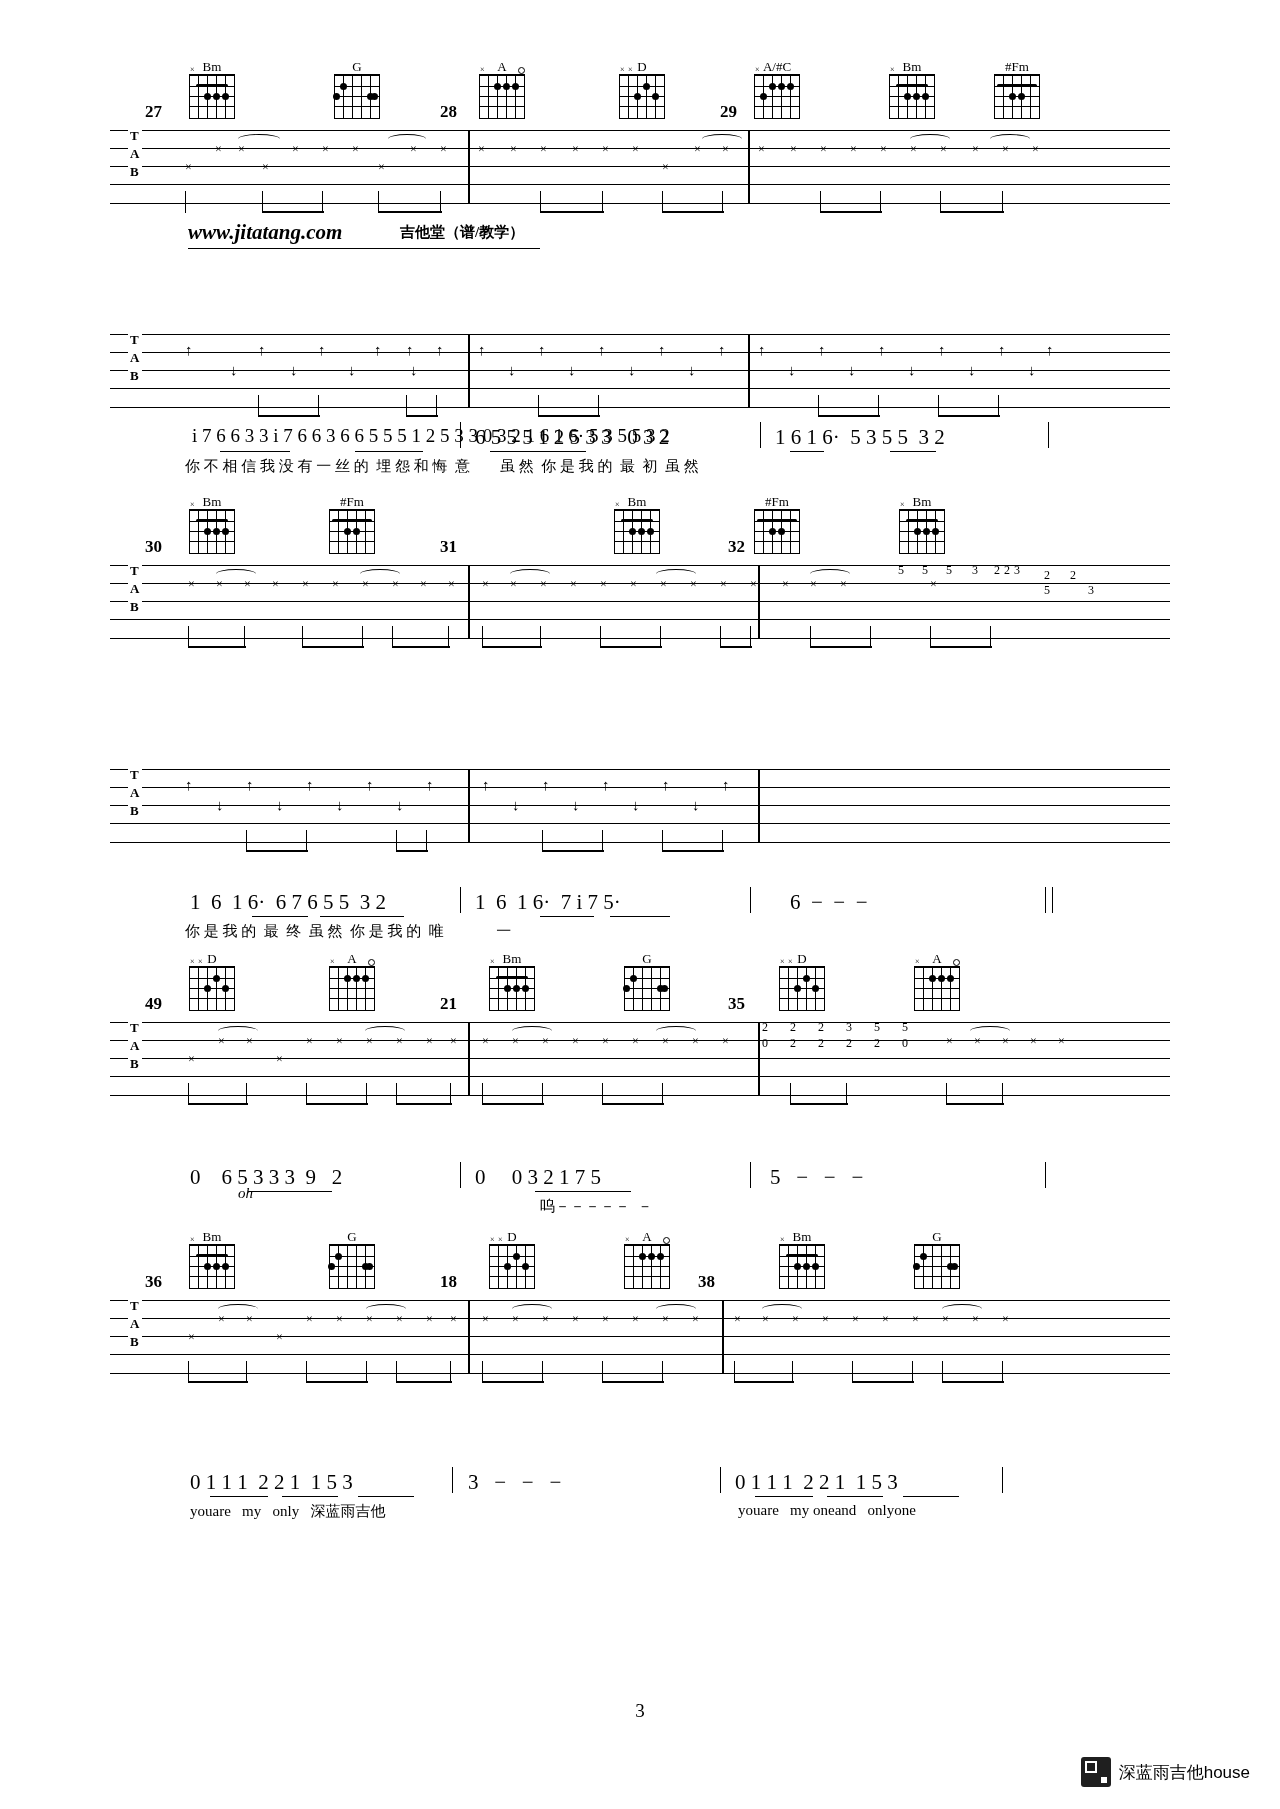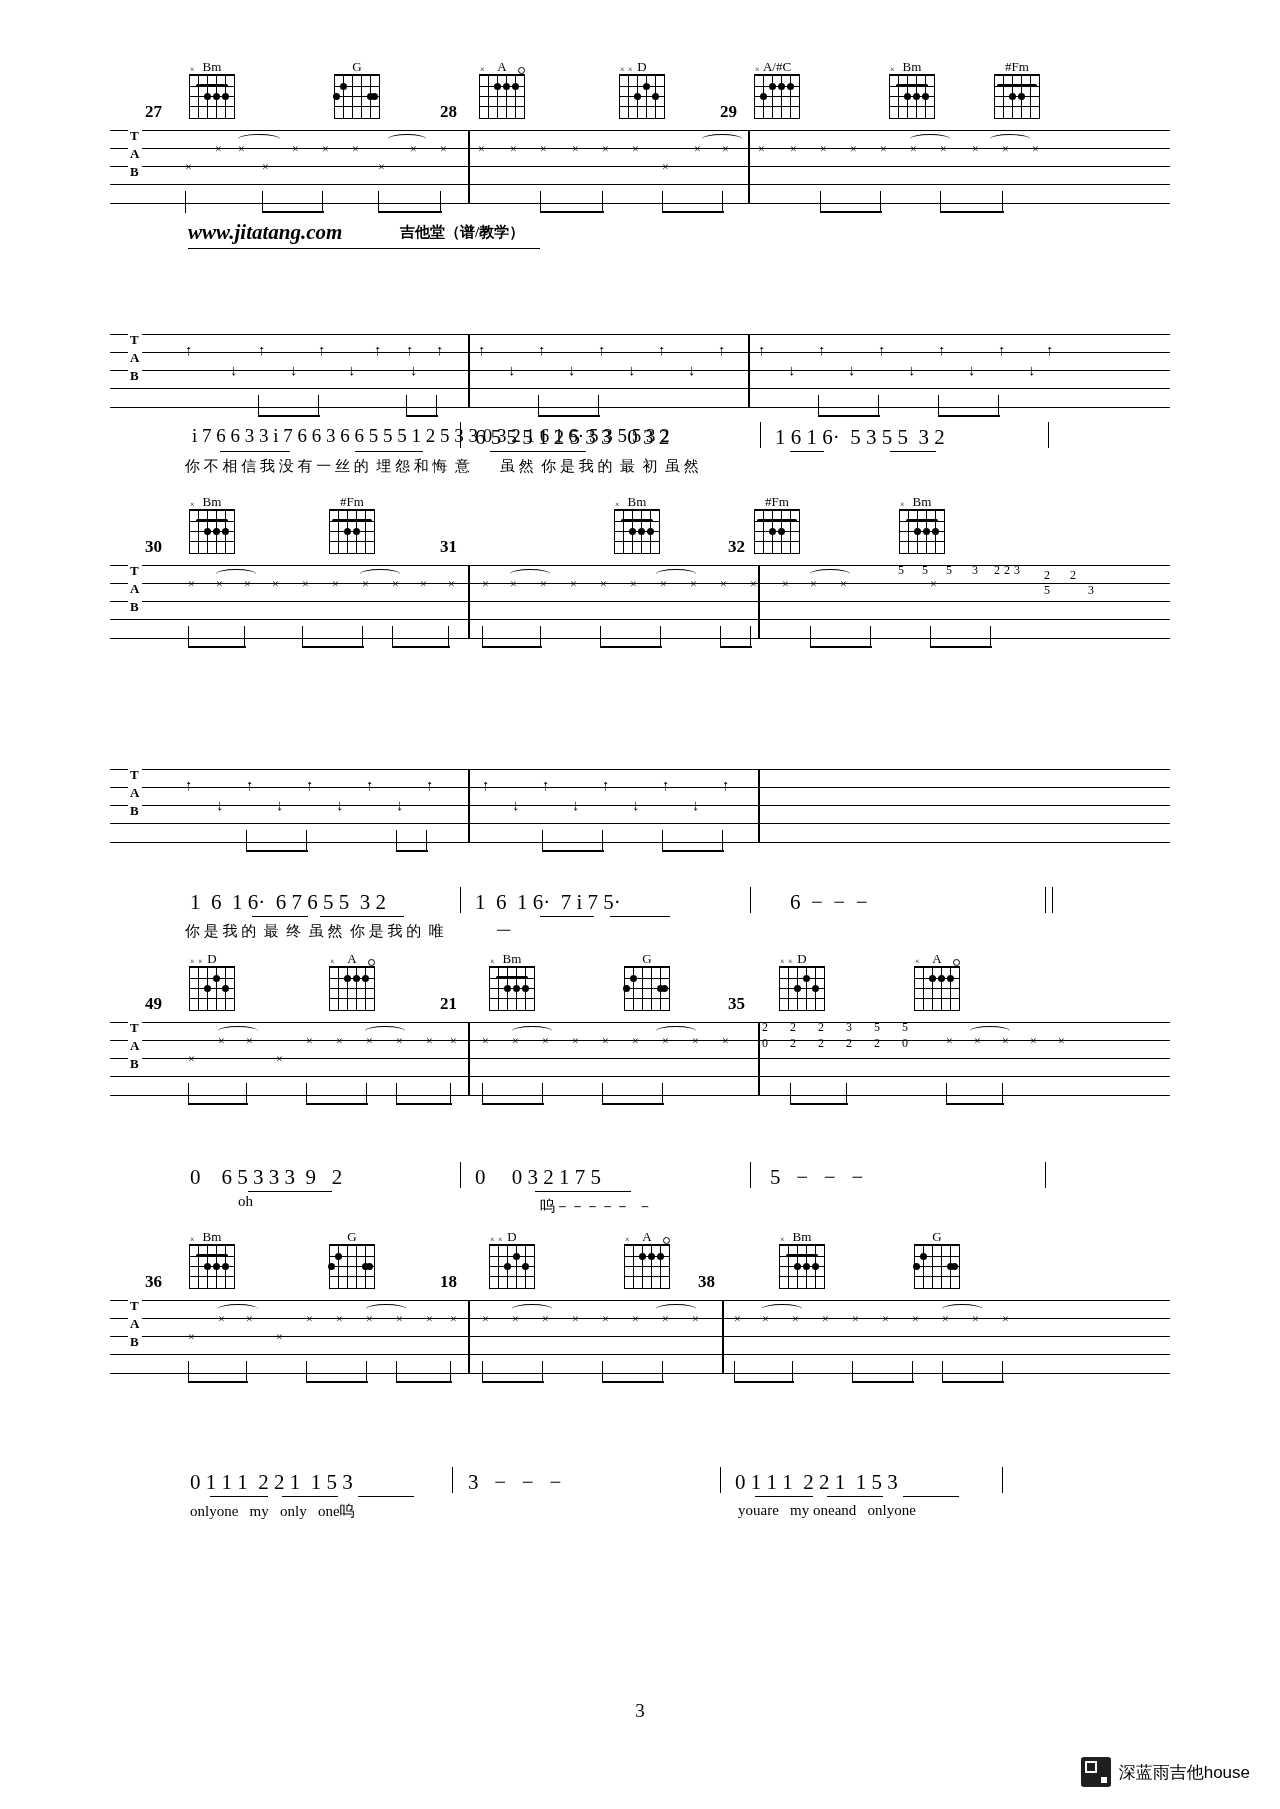--- a/index.html
+++ b/index.html
@@ -759,21 +759,21 @@
     </div>
   </div>
 
   <div style="position:absolute;left:190px;top:1165px;">
     <div class="jp" style="left:0;top:0;white-space:pre;font-size:21px;">0    6 5 3 3 3  9   2</div>
     <div class="jpbar" style="left:270px;top:-3px;"></div>
     <div class="jp" style="left:285px;top:0;white-space:pre;font-size:21px;">0     0 3 2 1 7 5</div>
     <div class="jpbar" style="left:560px;top:-3px;"></div>
     <div class="jp" style="left:580px;top:0;white-space:pre;font-size:21px;">5   −   −   −</div>
     <div class="jpbar" style="left:855px;top:-3px;"></div>
-    <div class="lyric" style="left:48px;top:28px;">oh</div>
+    <div class="lyric" style="left:48px;top:20px;font-style:italic;">oh</div>
     <div class="lyric" style="left:350px;top:32px;white-space:pre;">呜－－－－－  －</div>
     <div class="under" style="position:absolute;left:58px;top:26px;width:84px;height:1px;background:#000;"></div>
     <div class="under" style="position:absolute;left:345px;top:26px;width:96px;height:1px;background:#000;"></div>
   </div>
 
   <div class="system" style="top:1230px;">
     <div class="chord" style="left:75px;top:0;">
       <div class="cname">Bm</div>
       <div class="grid">
         <div class="v" style="left:8px"></div>
@@ -950,21 +950,21 @@
     </div>
   </div>
 
   <div style="position:absolute;left:190px;top:1470px;">
     <div class="jp" style="left:0;top:0;white-space:pre;font-size:21px;">0 1 1 1  2 2 1  1 5 3</div>
     <div class="jpbar" style="left:262px;top:-3px;"></div>
     <div class="jp" style="left:278px;top:0;white-space:pre;font-size:21px;">3   −   −   −</div>
     <div class="jpbar" style="left:530px;top:-3px;"></div>
     <div class="jp" style="left:545px;top:0;white-space:pre;font-size:21px;">0 1 1 1  2 2 1  1 5 3</div>
     <div class="jpbar" style="left:812px;top:-3px;"></div>
-    <div class="lyric-en" style="position:absolute;left:0;top:32px;white-space:pre;">onlyone   my   only   one呜</div>
+    <div class="lyric-en" style="position:absolute;left:0;top:32px;white-space:pre;">youare   my   only   深蓝雨吉他</div>
     <div class="lyric-en" style="position:absolute;left:548px;top:32px;white-space:pre;">youare   my oneand   onlyone</div>
     <div class="under" style="position:absolute;left:20px;top:26px;width:58px;height:1px;background:#000;"></div>
     <div class="under" style="position:absolute;left:92px;top:26px;width:56px;height:1px;background:#000;"></div>
     <div class="under" style="position:absolute;left:168px;top:26px;width:56px;height:1px;background:#000;"></div>
     <div class="under" style="position:absolute;left:565px;top:26px;width:58px;height:1px;background:#000;"></div>
     <div class="under" style="position:absolute;left:637px;top:26px;width:56px;height:1px;background:#000;"></div>
     <div class="under" style="position:absolute;left:713px;top:26px;width:56px;height:1px;background:#000;"></div>
   </div>
 
   <div class="pagenum" style="top:1700px;">3</div>

